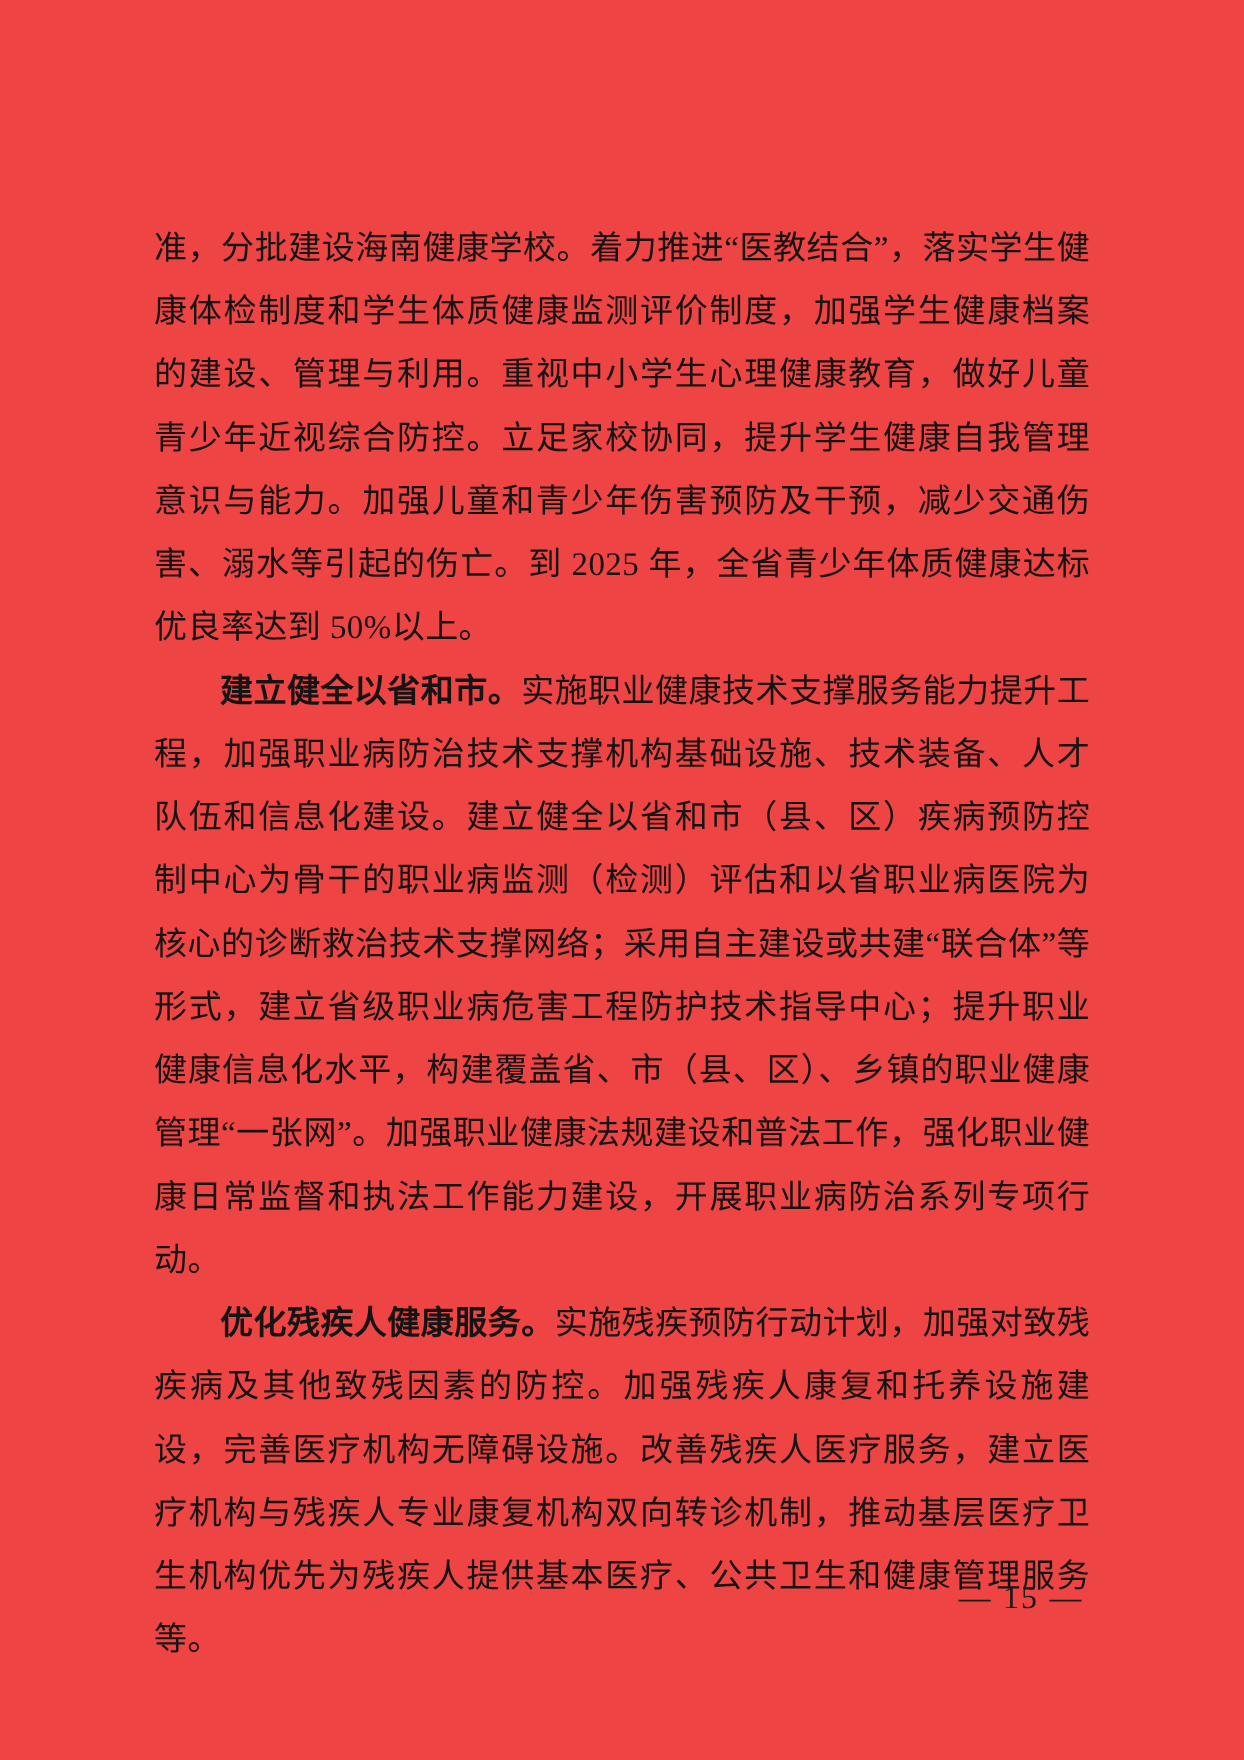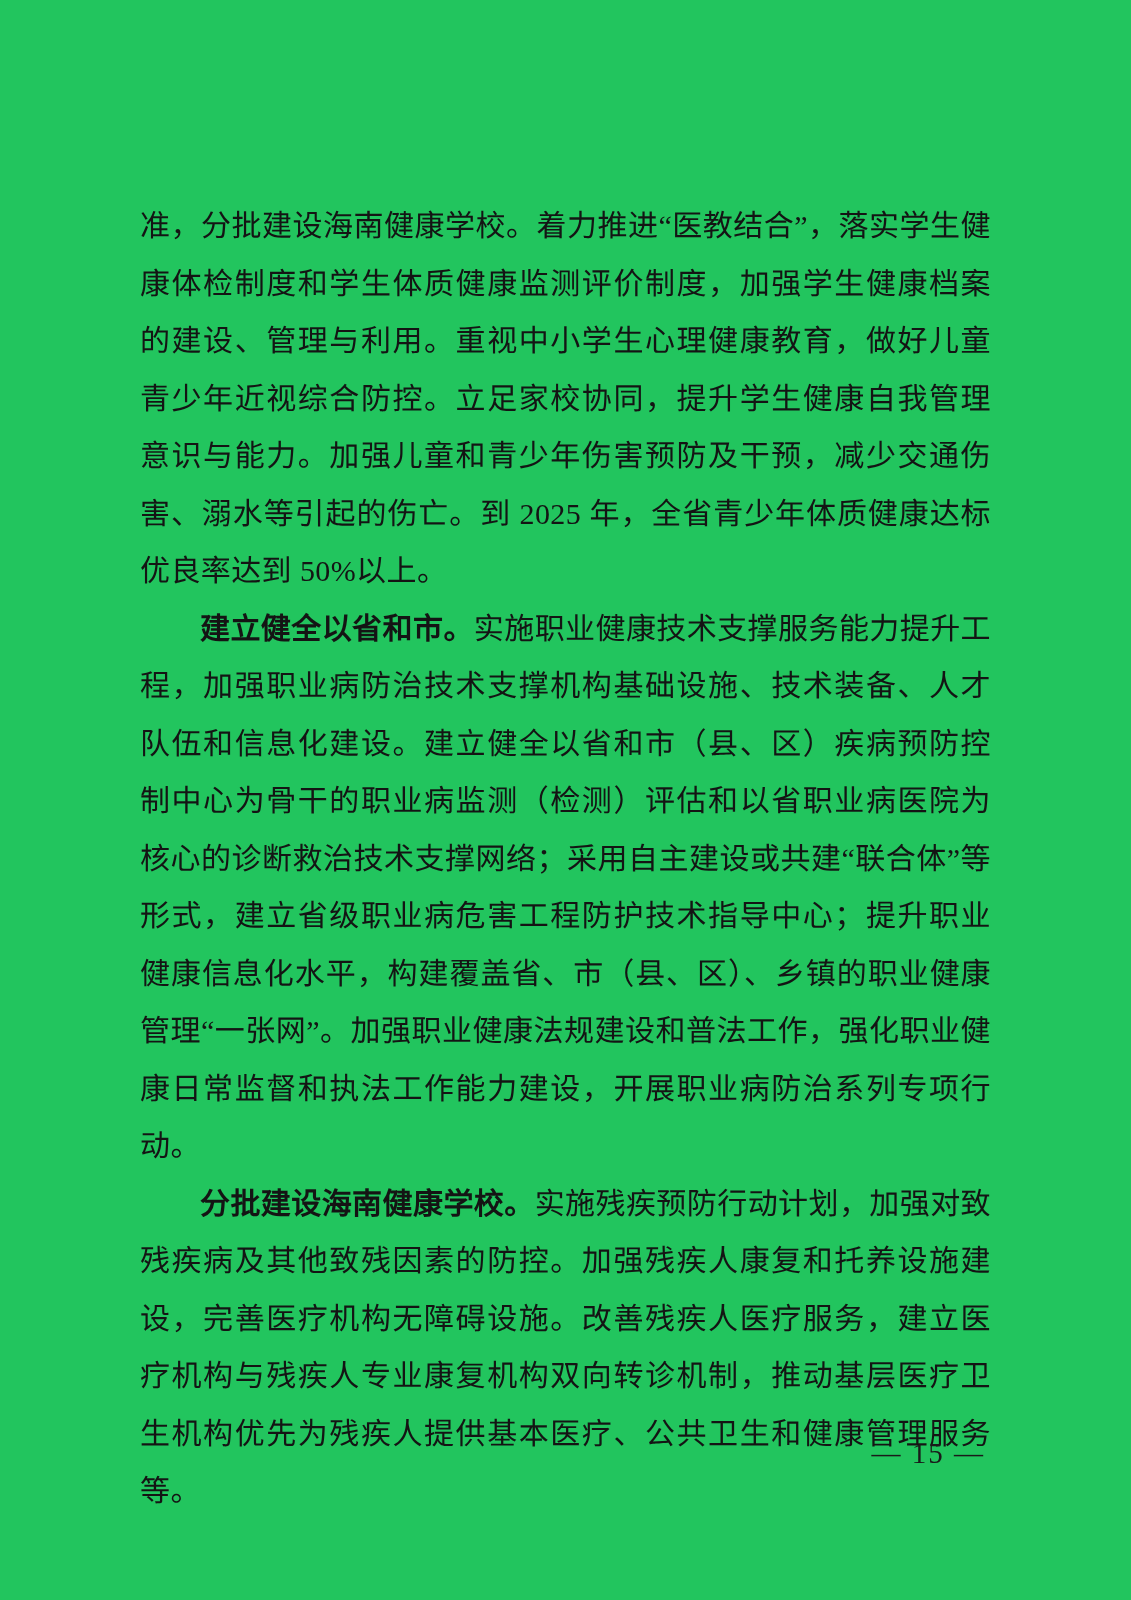--- a/index.html
+++ b/index.html
@@ -4,21 +4,21 @@
 <style>
   html, body {
     margin: 0;
     padding: 0;
     background: #ffffff;
   }
   .page {
     position: relative;
     width: 1131px;
     height: 1600px;
-    background: #22c55e;
+    background: #ef4444;
     overflow: hidden;
     font-family: "Liberation Serif", "DejaVu Serif", serif;
     color: #141414;
   }
   .content {
     position: absolute;
     left: 140px;
     width: 851px;
     top: 197px;
     font-size: 30px;
@@ -51,21 +51,21 @@
 <body>
 
 <div class="page">
 
   <div class="content">
 
     <p class="para"><span>准，分批建设海南健康学校。着力推进“医教结合”，落实学生健康体检制度和学生体质健康监测评价制度，加强学生健康档案的建设、管理与利用。重视中小学生心理健康教育，做好儿童青少年近视综合防控。立足家校协同，提升学生健康自我管理意识与能力。加强儿童和青少年伤害预防及干预，减少交通伤害、溺水等引起的伤亡。到 2025 年，全省青少年体质健康达标优良率达到 50%以上。</span></p>
 
     <p class="para indent"><span class="lead">建立健全以省和市。</span><span>实施职业健康技术支撑服务能力提升工程，加强职业病防治技术支撑机构基础设施、技术装备、人才队伍和信息化建设。建立健全以省和市（县、区）疾病预防控制中心为骨干的职业病监测（检测）评估和以省职业病医院为核心的诊断救治技术支撑网络；采用自主建设或共建“联合体”等形式，建立省级职业病危害工程防护技术指导中心；提升职业健康信息化水平，构建覆盖省、市（县、区）、乡镇的职业健康管理“一张网”。加强职业健康法规建设和普法工作，强化职业健康日常监督和执法工作能力建设，开展职业病防治系列专项行动。</span></p>
 
-    <p class="para indent"><span class="lead">分批建设海南健康学校。</span><span>实施残疾预防行动计划，加强对致残疾病及其他致残因素的防控。加强残疾人康复和托养设施建设，完善医疗机构无障碍设施。改善残疾人医疗服务，建立医疗机构与残疾人专业康复机构双向转诊机制，推动基层医疗卫生机构优先为残疾人提供基本医疗、公共卫生和健康管理服务等。</span></p>
+    <p class="para indent"><span class="lead">优化残疾人健康服务。</span><span>实施残疾预防行动计划，加强对致残疾病及其他致残因素的防控。加强残疾人康复和托养设施建设，完善医疗机构无障碍设施。改善残疾人医疗服务，建立医疗机构与残疾人专业康复机构双向转诊机制，推动基层医疗卫生机构优先为残疾人提供基本医疗、公共卫生和健康管理服务等。</span></p>
 
   </div>
 
   <div class="footer">
     <span>— 15 —</span>
   </div>
 
 </div>
 
 </body></html>

